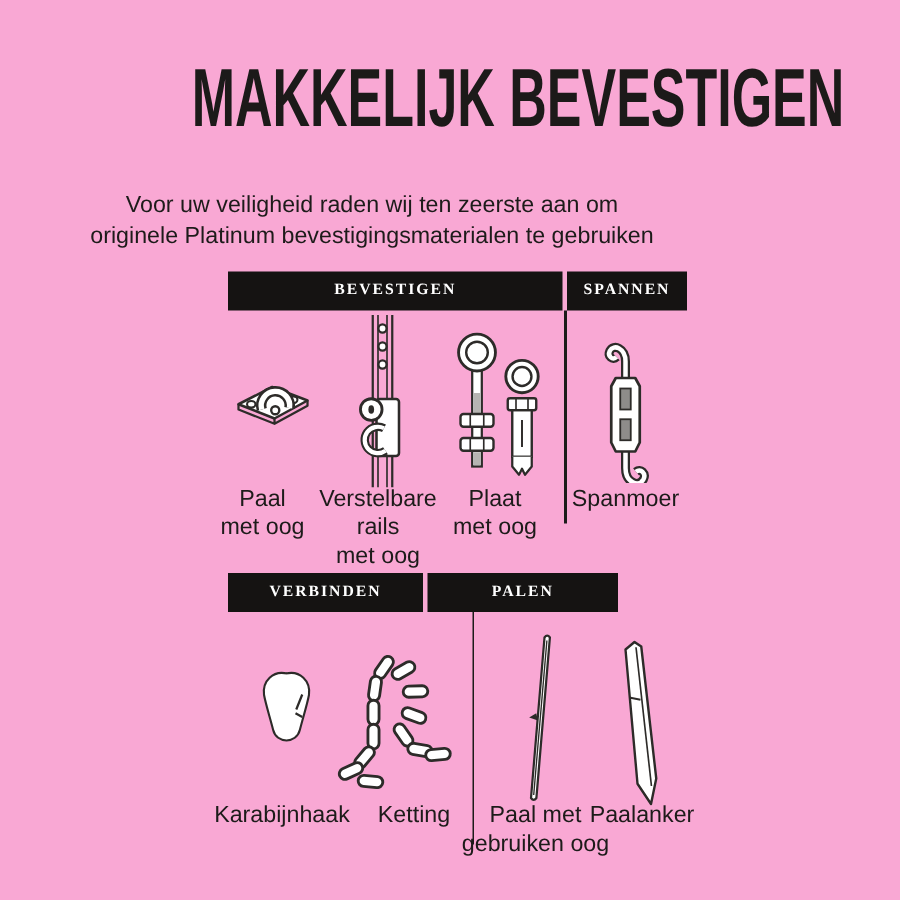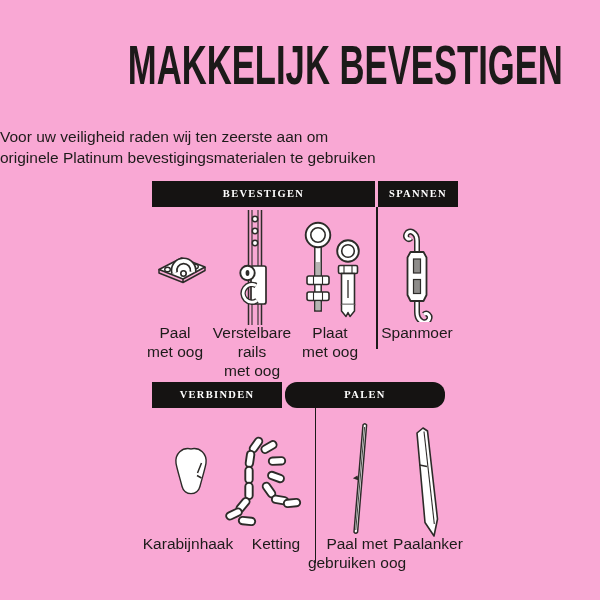--- a/index.html
+++ b/index.html
@@ -14,36 +14,36 @@
   }
   .title {
     position: absolute; top: 38px; left: 0; width: 600px;
     text-align: center; line-height: 1;
     font-size: 55px; font-weight: 700; color: #1c1a19;
     white-space: nowrap;
   }
   .title-inner { display: inline-block; transform: scaleX(0.63); transform-origin: center; }
   .subtitle {
     position: absolute; top: 127px; left: 0; width: 496px;
-    font-size: 15.5px; line-height: 20.5px;
+    text-align: center; font-size: 15.5px; line-height: 20.5px;
     color: #1d1b1a; white-space: pre-line;
   }
   .grid { position: absolute; left: 152px; top: 181px; width: 306px; height: 400px; }
   .hdr-row { position: absolute; left: 0; width: 306px; height: 26px; display: flex; gap: 3px; font-family: Liberation Serif, serif; }
   .hdr-row.row1 { top: 0; }
   .hdr-row.row2 { top: 201px; }
   .hdr {
     background: #151312; color: #ffffff;
     font-size: 10.5px; font-weight: bold; letter-spacing: 1.3px;
     text-align: center; line-height: 26px;
   }
   .hdr.bevestigen { width: 223px; }
   .hdr.spannen    { width: 80px; }
   .hdr.verbinden  { width: 130px; }
-  .hdr.palen      { width: 160px; border-radius: 12px; }
+  .hdr.palen      { width: 127px; }
   .vdivider { position: absolute; width: 1.5px; background: #1d1b1a; }
   .vdivider.d1 { left: 224.3px; top: 26px;  height: 142px; }
   .vdivider.d2 { left: 162.8px; top: 227px; height: 155px; }
   .icon { position: absolute; }
   .item-label {
     position: absolute; transform: translateX(-50%);
     font-size: 15.5px; line-height: 19px; text-align: center;
     white-space: pre-line; color: #1d1b1a;
   }
   .r1 { top: 142px; }

